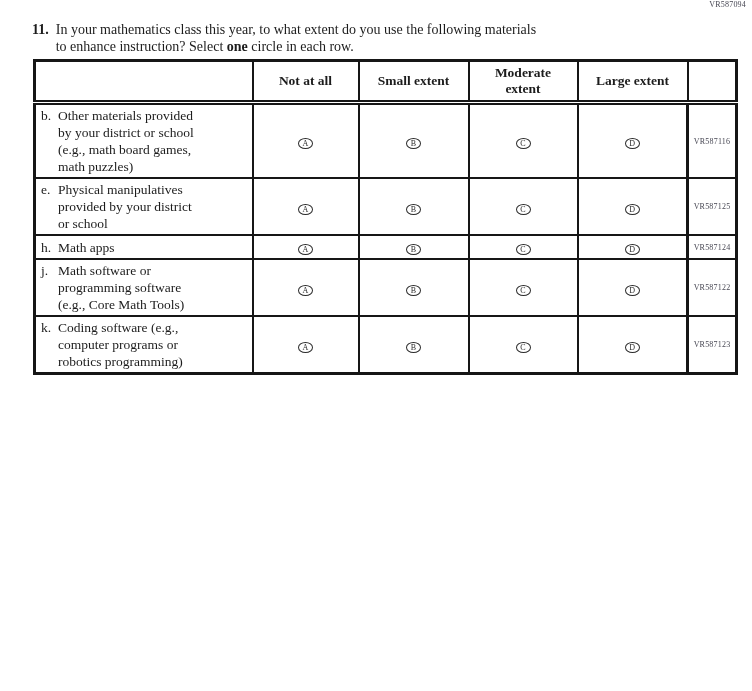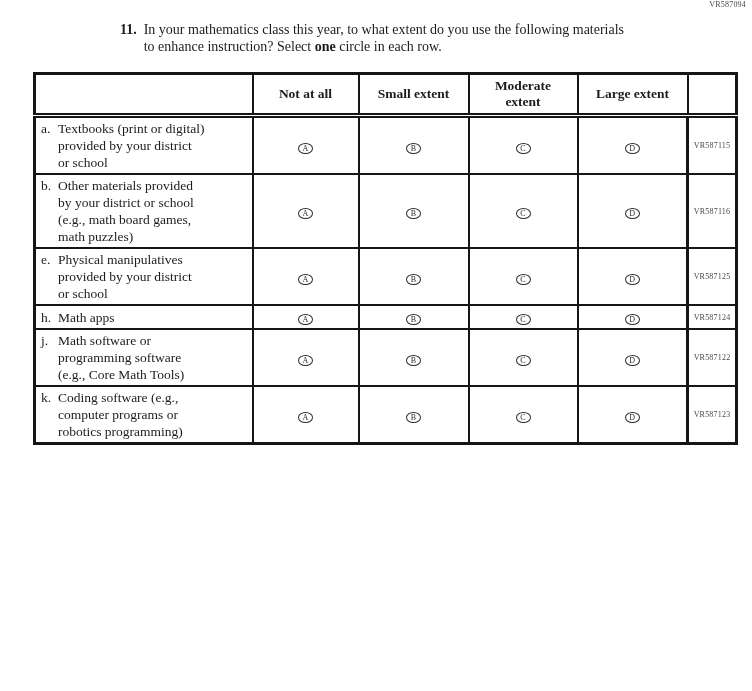--- a/index.html
+++ b/index.html
@@ -24,29 +24,28 @@
     font-size: 8px;
     letter-spacing: 0.2px;
     color: var(--code-text);
   }
   .question {
     margin: 21px 40px 0 32px;
     display: flex;
     gap: 7px;
     font-size: 14px;
     line-height: 17px;
-    justify-content: center;
   }
   .qnum { font-weight: bold; white-space: nowrap; }
   .qtext { white-space: pre-line; }
   .qtext b { font-weight: bold; }
 
   table.materials {
     border-collapse: collapse;
-    margin: 17px 0 0 33px;
+    margin: 4px 0 0 33px;
     width: 702px;
     table-layout: fixed;
     border: 3px solid var(--border);
   }
   col.c-label { width: 218px; }
   col.c-opt1  { width: 106px; }
   col.c-opt2  { width: 110px; }
   col.c-opt3  { width: 109px; }
   col.c-opt4  { width: 110px; }
   col.c-code  { width: 49px;  }
@@ -131,32 +130,20 @@
       <th>Small extent</th>
       <th>Moderate
 extent</th>
       <th>Large extent</th>
       <th></th>
     </tr>
   </thead>
   <tbody>
       <tr>
     <td class="lblcell">
-          <div class="lbl"><span class="ltr">a.</span><span>Textbooks (print or digital)
-provided by your district
-or school</span></div>
-        </td>
-    <td class="opt"><span class="circle">A</span></td>
-    <td class="opt"><span class="circle">B</span></td>
-    <td class="opt"><span class="circle">C</span></td>
-    <td class="opt"><span class="circle">D</span></td>
-    <td class="codecell">VR587115</td>
-  </tr>
-      <tr>
-    <td class="lblcell">
           <div class="lbl"><span class="ltr">b.</span><span>Other materials provided
 by your district or school
 (e.g., math board games,
 math puzzles)</span></div>
         </td>
     <td class="opt"><span class="circle">A</span></td>
     <td class="opt"><span class="circle">B</span></td>
     <td class="opt"><span class="circle">C</span></td>
     <td class="opt"><span class="circle">D</span></td>
     <td class="codecell">VR587116</td>

